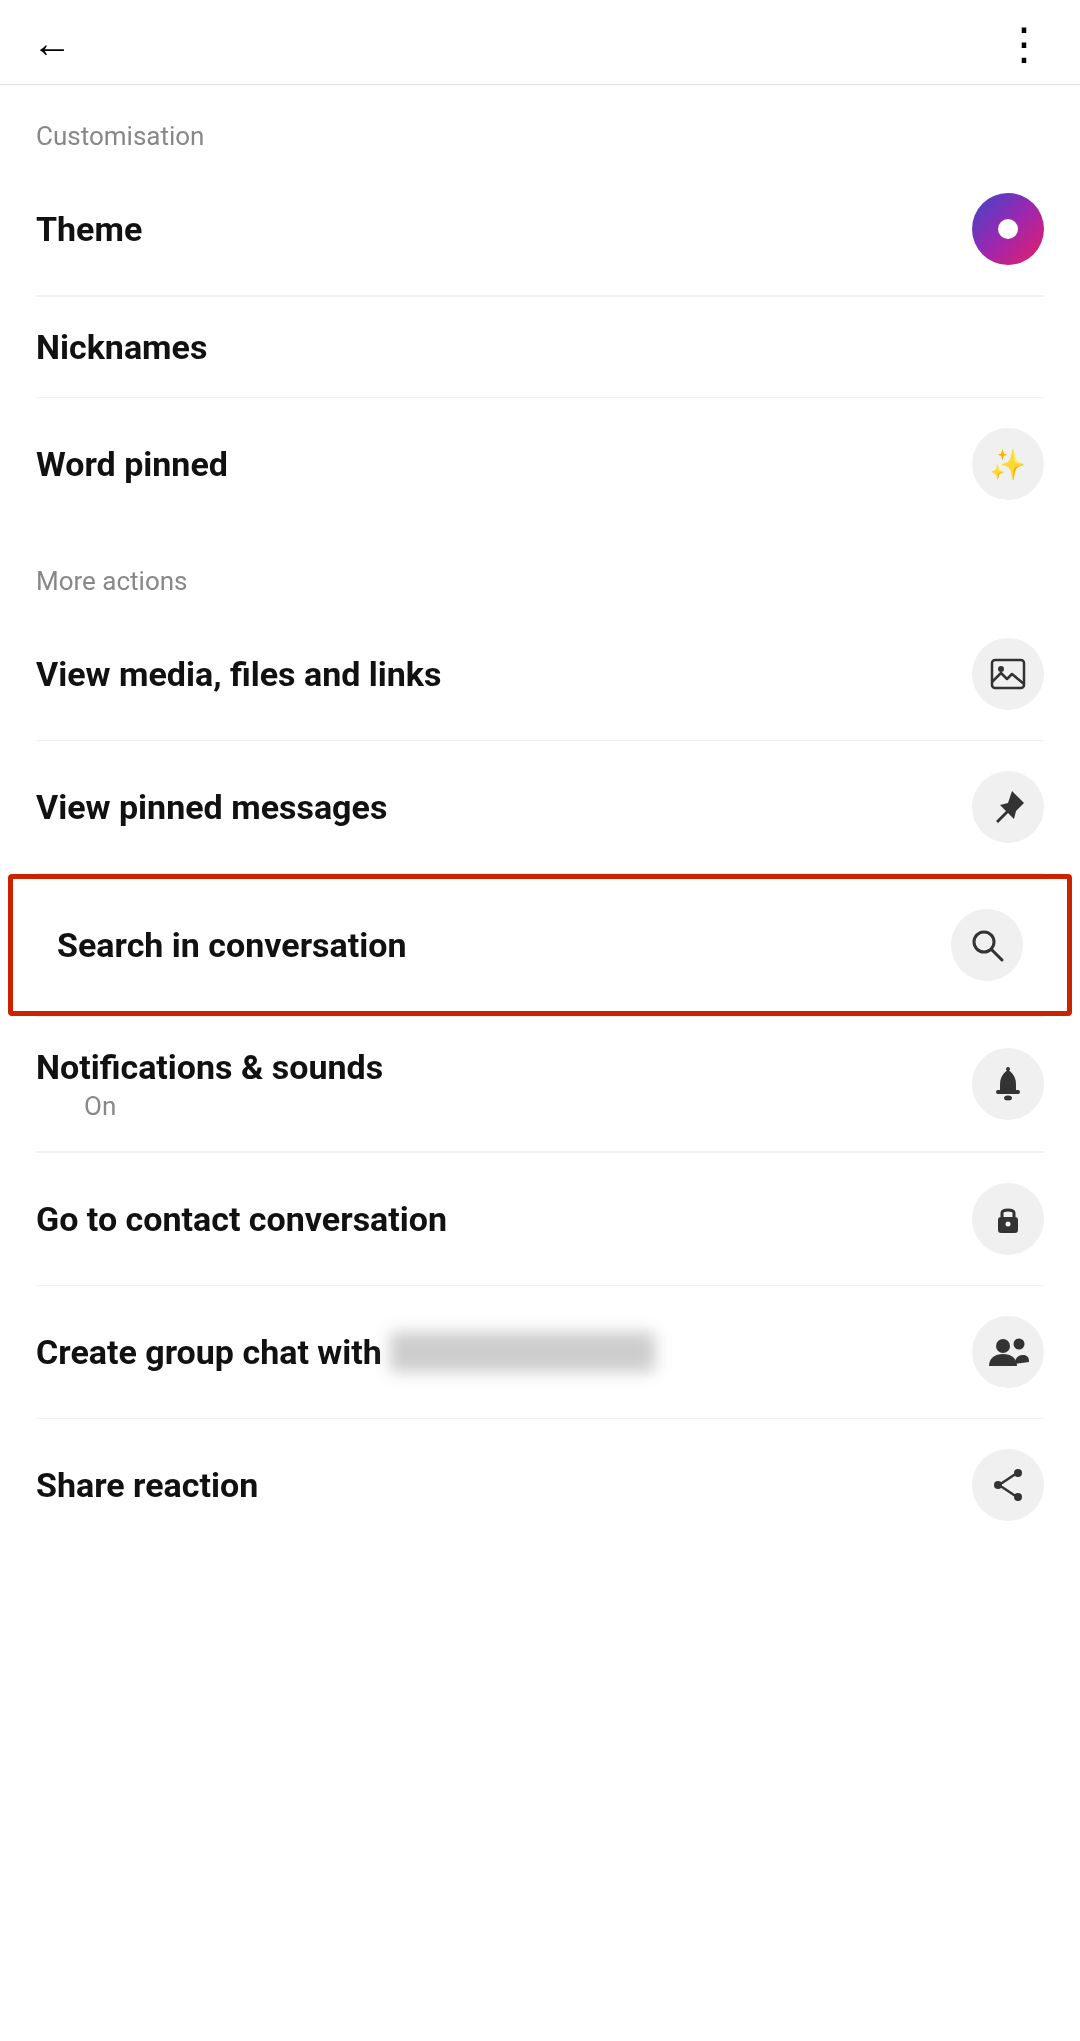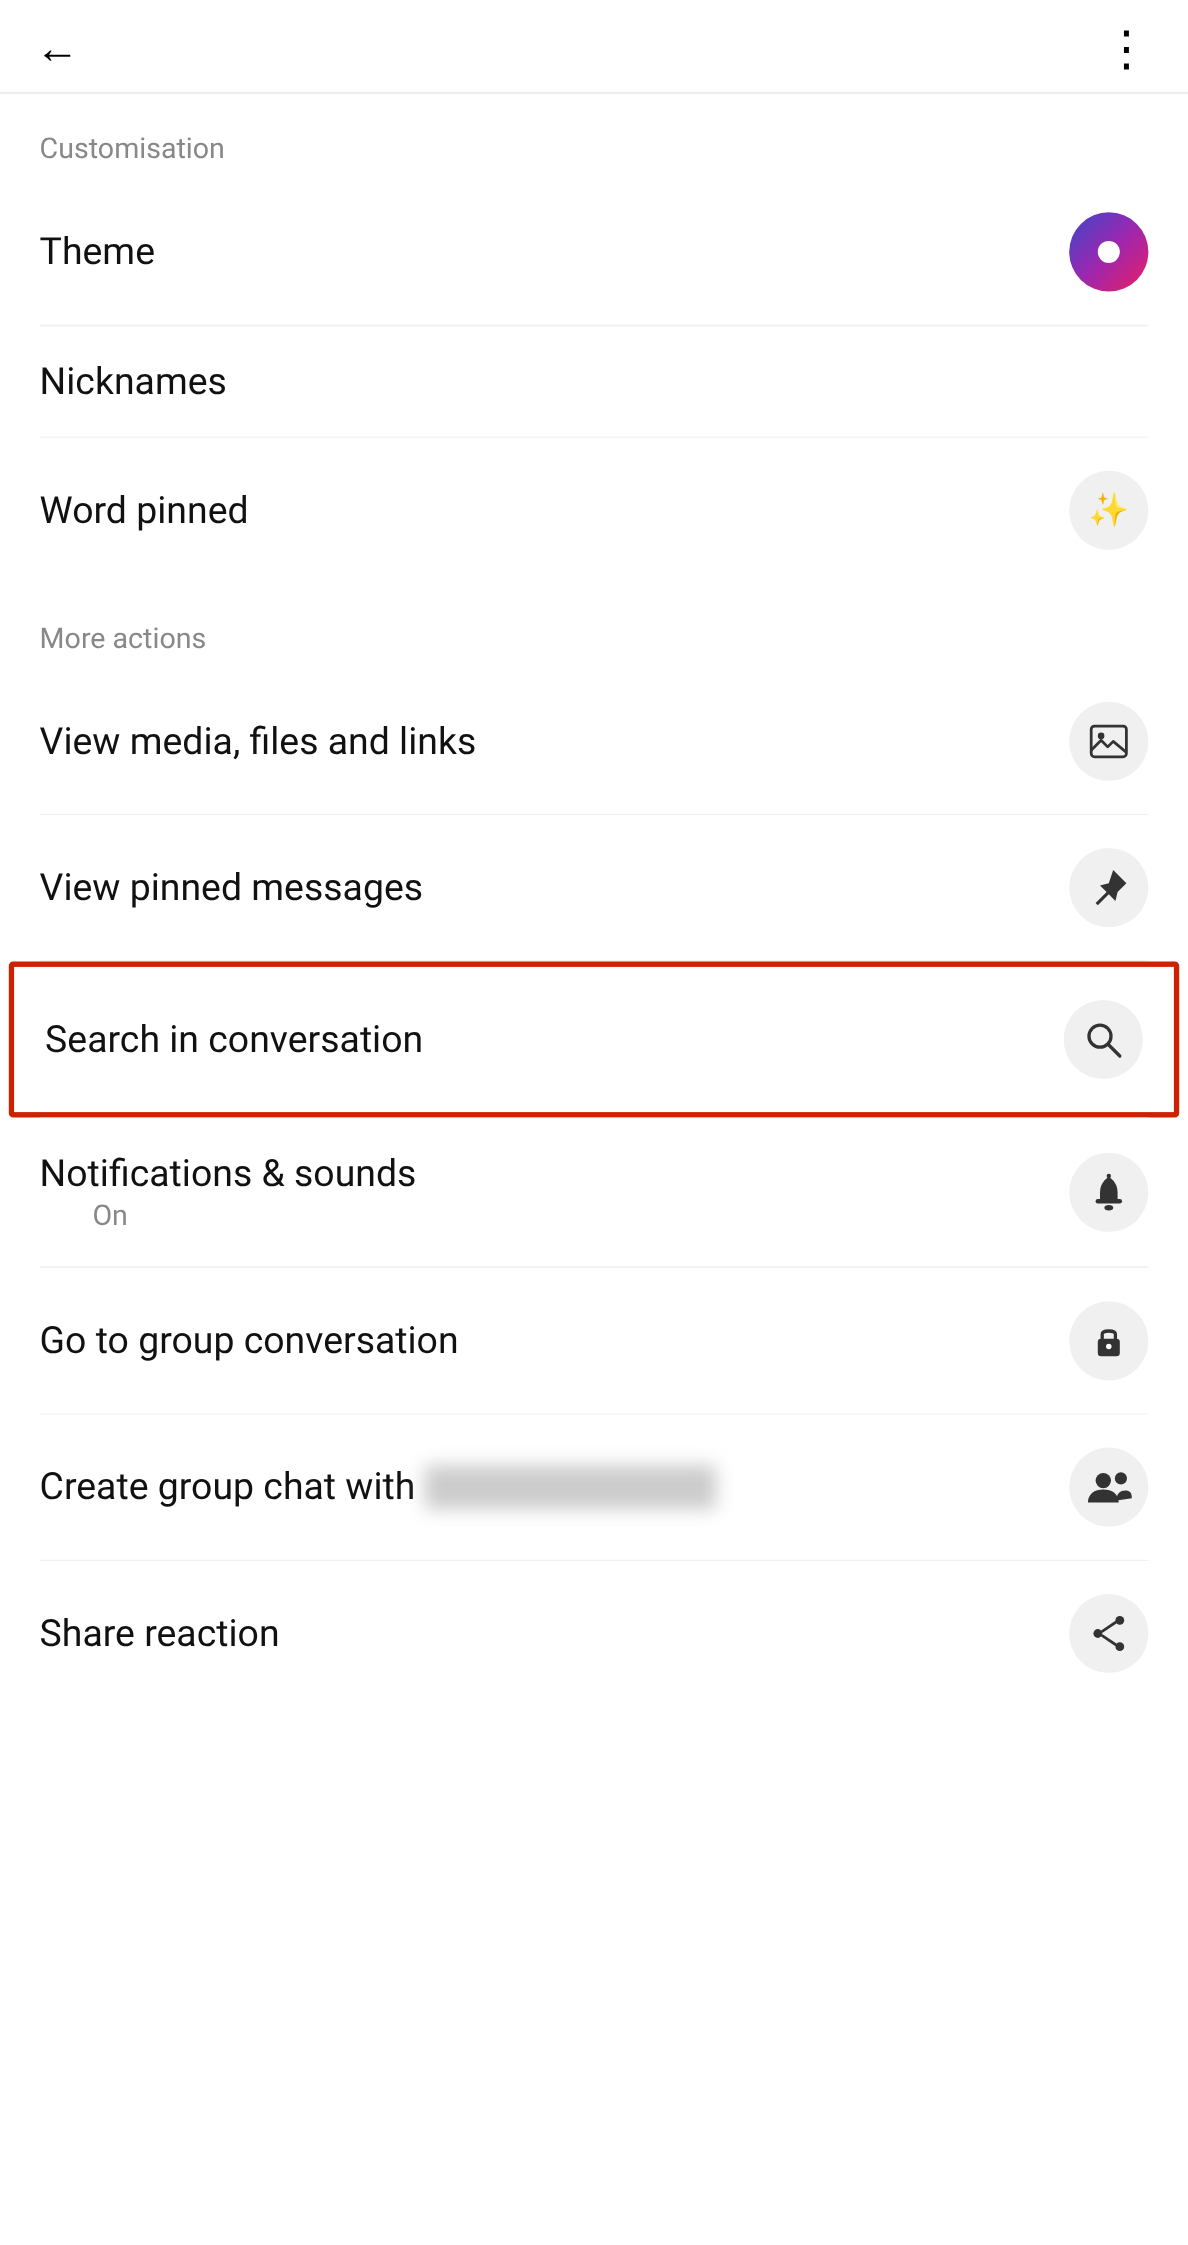--- a/index.html
+++ b/index.html
@@ -61,21 +61,21 @@
 
     .menu-item-left {
       display: flex;
       flex-direction: column;
       align-items: flex-start;
     }
 
     .menu-item-label {
       font-size: 34px;
       color: #111;
-      font-weight: 400;
+      font-weight: 700;
     }
 
     .menu-item-sublabel {
       font-size: 26px;
       color: #888;
       margin-top: 4px;
       margin-left: 48px;
     }
 
     .menu-item-icon {
@@ -112,21 +112,21 @@
       line-height: 1;
     }
 
     .highlighted-item {
       border: 5px solid #cc2200;
       margin: 0 8px;
       border-radius: 4px;
     }
 
     .highlighted-item .menu-item {
-      padding: 30px 28px;
+      padding: 30px 44px;
     }
 
     .blurred-text {
       display: inline-block;
       filter: blur(8px);
       background: #ccc;
       border-radius: 4px;
       color: transparent;
       user-select: none;
     }
@@ -242,21 +242,21 @@
     </div>
   </div>
 
   <div class="divider"></div>
 
 
   <div class="divider"></div>
 
   <div class="menu-item">
     <div class="menu-item-left">
-      <span class="menu-item-label">Go to group conversation</span>
+      <span class="menu-item-label">Go to contact conversation</span>
     </div>
     <div class="menu-item-icon">
       <svg width="36" height="36" viewBox="0 0 36 36" fill="#333" xmlns="http://www.w3.org/2000/svg">
         <rect x="8" y="16" width="20" height="16" rx="3"></rect>
         <path d="M12 16V12C12 8 24 8 24 12V16" stroke="#333" stroke-width="3" fill="none" stroke-linecap="round"></path>
         <circle cx="18" cy="23" r="2.5" fill="#fff"></circle>
       </svg>
     </div>
   </div>
 

